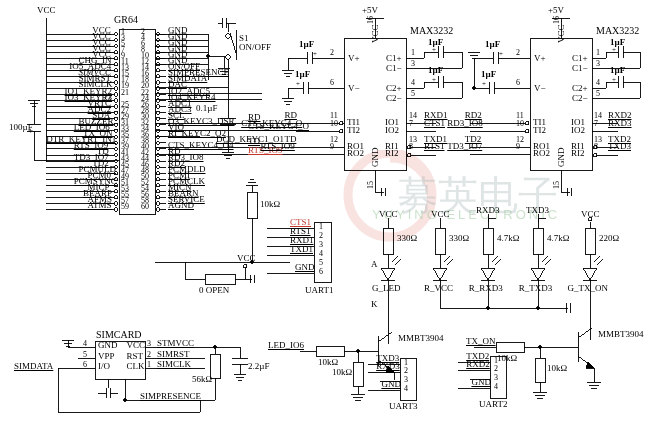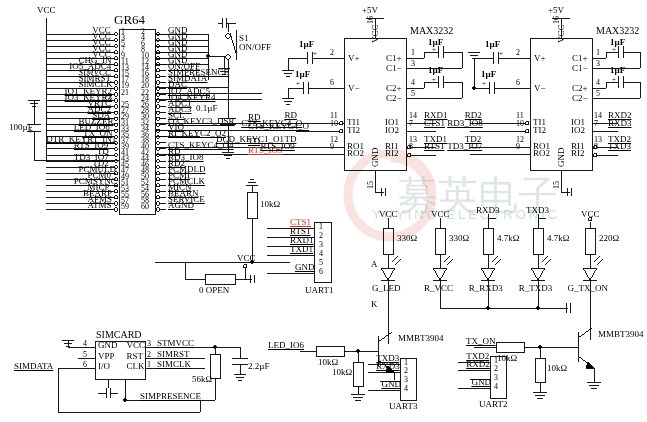--- a/index.html
+++ b/index.html
@@ -565,21 +565,21 @@
           <line x1="46" y1="203.4" x2="108" y2="203.4"></line>
           <line x1="46" y1="209.45" x2="108" y2="209.45"></line>
         </g>
   </g>
 </svg>
 
 <div class="lbl" style="left:37px;top:6px;">VCC</div>
 <div class="lbl" style="left:362px;top:6px;">+5V</div>
 <div class="lbl" style="left:548px;top:6px;">+5V</div>
 
-<div class="lbl" style="left:114px;top:15px;font-size:13px;">GR64</div>
+<div class="lbl" style="left:114px;top:15px;font-size:10px;">GR64</div>
 
 <div id="gr64-left-labels">
       <div class="lbl u" style="left: 92.2px; top: 26px;">VCC</div>
       <div class="lbl u" style="left: 92.2px; top: 32.05px;">VCC</div>
       <div class="lbl u" style="left: 92.2px; top: 38.1px;">VCC</div>
       <div class="lbl u" style="left: 92.2px; top: 44.15px;">VCC</div>
       <div class="lbl u" style="left: 92.2px; top: 50.2px;">VCC</div>
       <div class="lbl u" style="left: 78.4px; top: 56.25px;">CHG_IN</div>
       <div class="lbl u" style="left: 69.2px; top: 62.3px;">IO5_ADC4</div>
       <div class="lbl u" style="left: 78.4px; top: 68.35px; font-style: italic;">SIMVCC</div>

